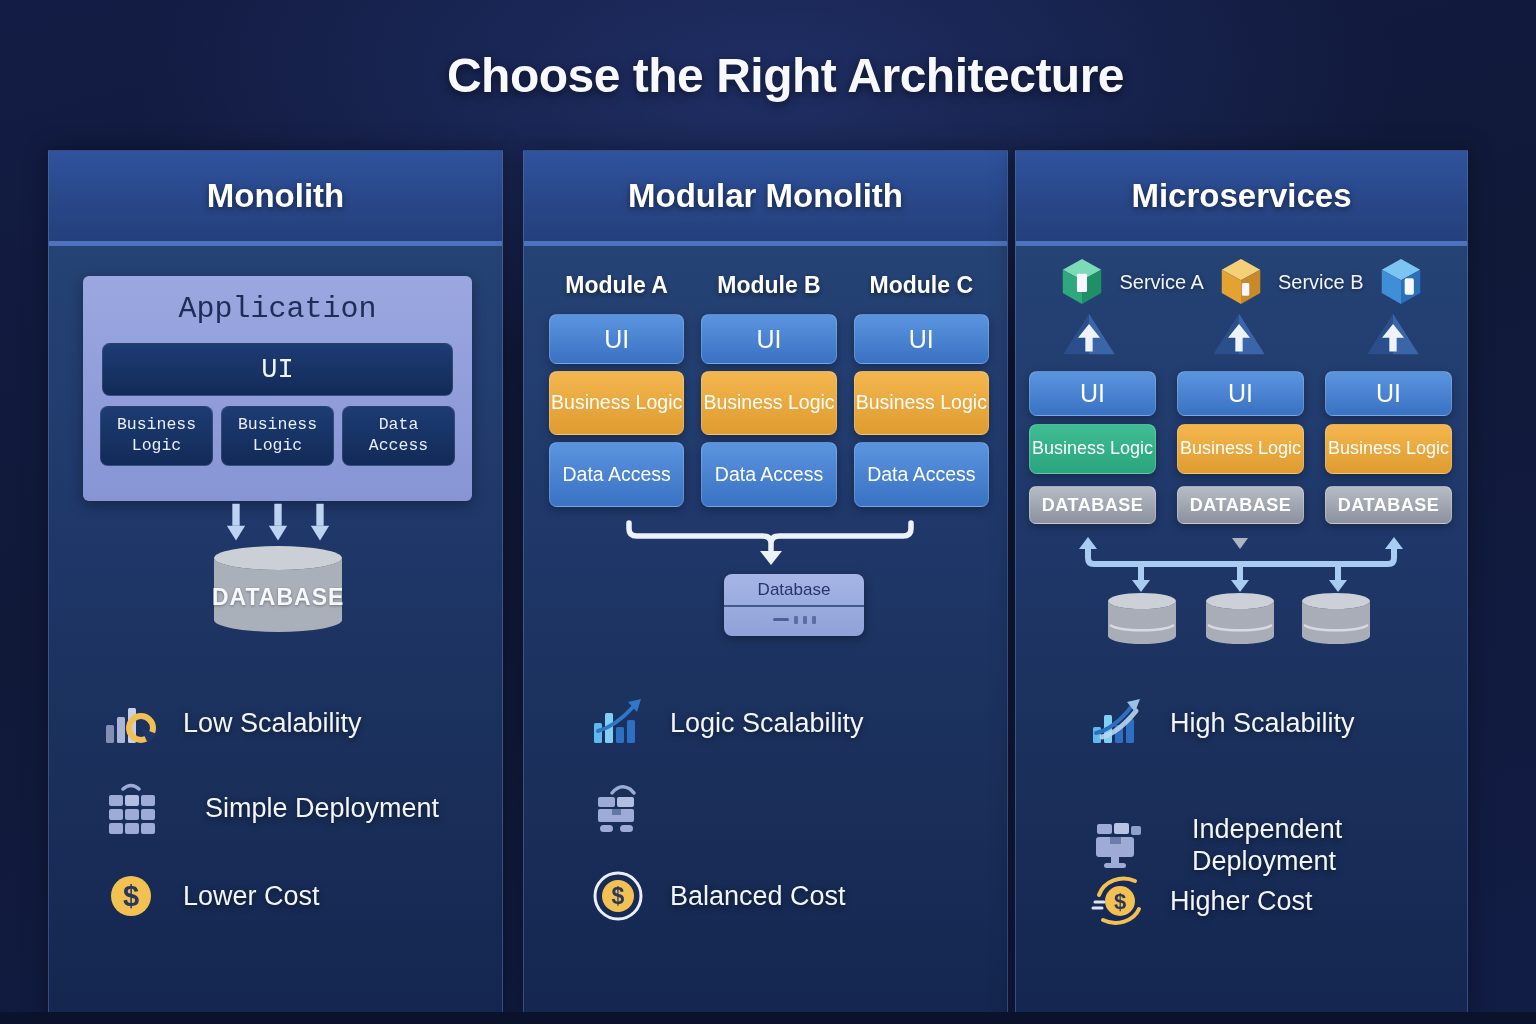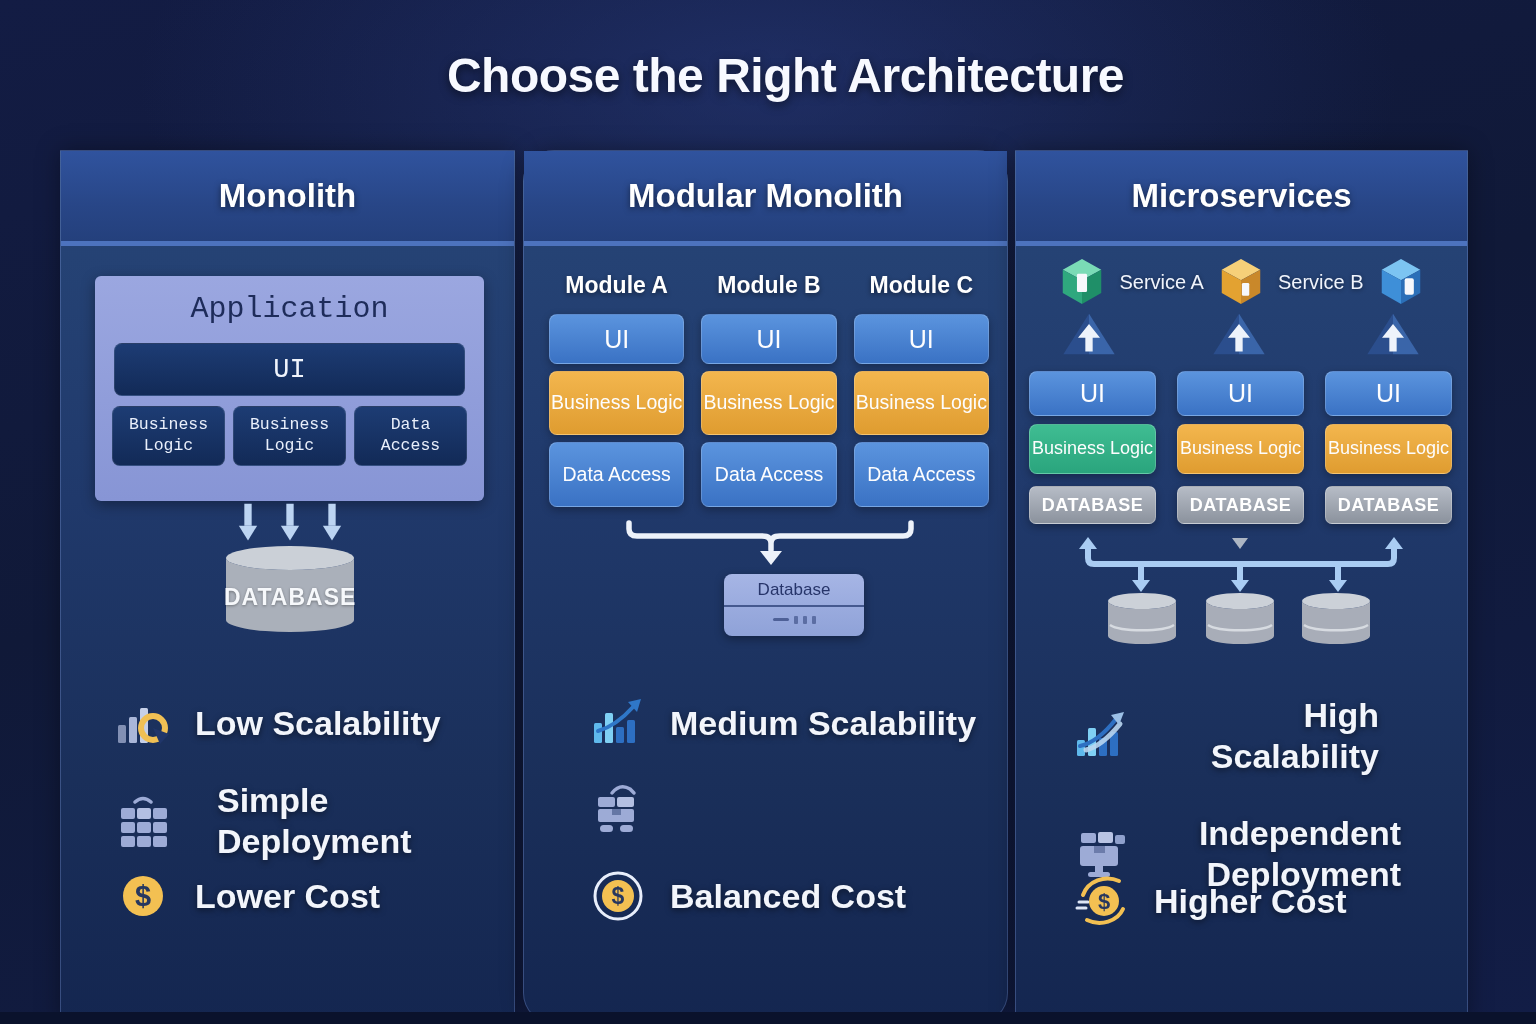--- a/index.html
+++ b/index.html
@@ -16,22 +16,22 @@
   .title{
     position:absolute;top:48px;left:0;width:100%;text-align:center;margin:0;
     font-size:48px;font-weight:bold;letter-spacing:-.5px;color:#f7f9ff;
     text-shadow:0 3px 10px rgba(0,0,0,.55);
     padding-left:35px;
   }
   
   .panel{position:absolute;top:150px;height:874px;border:1px solid rgba(130,160,225,.32);
     background:linear-gradient(180deg,#274678 0%,#20396b 40%,#1a2f5a 72%,#142650 100%);
     box-shadow:0 0 22px rgba(0,0,0,.35);}
-  #panel-monolith{left:60px;width:455px;}
-  #panel-modular{left:523px;width:485px;border-radius:31px;}
+  #panel-monolith{left:48px;width:455px;}
+  #panel-modular{left:523px;width:485px;}
   #panel-micro{left:1015px;width:453px;}
   .panel-header{height:95px;border-bottom:5px solid #4d73be;
     display:flex;align-items:center;justify-content:center;
     background:linear-gradient(180deg,#30539e 0%,#284687 60%,#24407c 100%);
     font-size:33px;font-weight:bold;color:#ffffff;text-shadow:0 2px 6px rgba(0,0,0,.5);}
   .panel-body{position:relative;height:769px;}
 
   
   .app-box{position:absolute;left:34px;top:30px;width:389px;height:225px;border-radius:6px;
     background:linear-gradient(180deg,#9ba7e0 0%,#8795d5 100%);box-shadow:0 4px 14px rgba(0,0,0,.35);font-family:Liberation Mono, monospace;}
@@ -90,24 +90,24 @@
     display:flex;align-items:center;justify-content:center;
     background:linear-gradient(180deg,#b6bcc6,#8b929d);border:1px solid rgba(255,255,255,.25);
     box-shadow:0 3px 8px rgba(0,0,0,.3);}
   .connector{position:absolute;left:0;top:290px;}
   .cylinder-sm{position:absolute;top:346px;width:72px;height:56px;}
   .c1{left:90px;} .c2{left:188px;} .c3{left:284px;}
 
   
   .feature{position:absolute;display:flex;align-items:center;gap:24px;}
   .feature .ficon{width:56px;height:56px;flex:0 0 56px;}
-  .flabel{font-size:34px;color:#f2f5fb;text-shadow:0 2px 6px rgba(0,0,0,.5);line-height:1.2;font-weight:bold;}
+  .flabel{font-size:27px;color:#f2f5fb;text-shadow:0 2px 6px rgba(0,0,0,.5);line-height:1.2;}
   #panel-monolith .feature,#panel-modular .feature{left:54px;}
   #panel-modular .feature{left:66px;}
-  #panel-micro .feature{left:58px;text-align:right;}
+  #panel-micro .feature{left:74px;}
   .f1{top:449px;} .f2{top:534px;gap:46px;} .f3{top:622px;}
   #panel-micro .f2{top:543px;margin-top:24px;} #panel-micro .f3{top:627px;}
   #panel-micro .flabel{max-width:225px;}
 </style>
 </head>
 <body>
 
 <div id="canvas">
 
   <h1 class="title">Choose the Right Architecture</h1>
@@ -230,21 +230,21 @@
 
       <div class="feature f1">
         <svg class="ficon" viewBox="0 0 56 56">
           <rect x="4" y="28" width="8" height="20" rx="1.5" fill="#5fb9ec"></rect>
           <rect x="15" y="18" width="8" height="30" rx="1.5" fill="#7fd0f4"></rect>
           <rect x="26" y="32" width="8" height="16" rx="1.5" fill="#2d6fc2"></rect>
           <rect x="37" y="25" width="8" height="23" rx="1.5" fill="#2d6fc2"></rect>
           <path d="M8 36 Q26 31 44 11" fill="none" stroke="#2f77c8" stroke-width="4" stroke-linecap="round"></path>
           <polygon points="38,7 51,4 47,17" fill="#2f77c8"></polygon>
         </svg>
-        <span class="flabel">Medium Scalability</span>
+        <span class="flabel">Logic Scalability</span>
       </div>
       <div class="feature f2">
         <svg class="ficon" viewBox="0 0 56 56">
           <path d="M22 13 Q30 3 40 9 L44 13" fill="none" stroke="#9dabd6" stroke-width="3.5" stroke-linecap="round"></path>
           <rect x="8" y="17" width="17" height="10" rx="2" fill="#9dabd6"></rect>
           <rect x="27" y="17" width="17" height="10" rx="2" fill="#b3bfe2"></rect>
           <rect x="8" y="29" width="36" height="13" rx="2" fill="#9dabd6"></rect>
           <rect x="22" y="29" width="9" height="6" fill="#22386b" opacity=".45"></rect>
           <rect x="10" y="45" width="13" height="7" rx="3.5" fill="#9dabd6"></rect>
           <rect x="30" y="45" width="13" height="7" rx="3.5" fill="#9dabd6"></rect>

